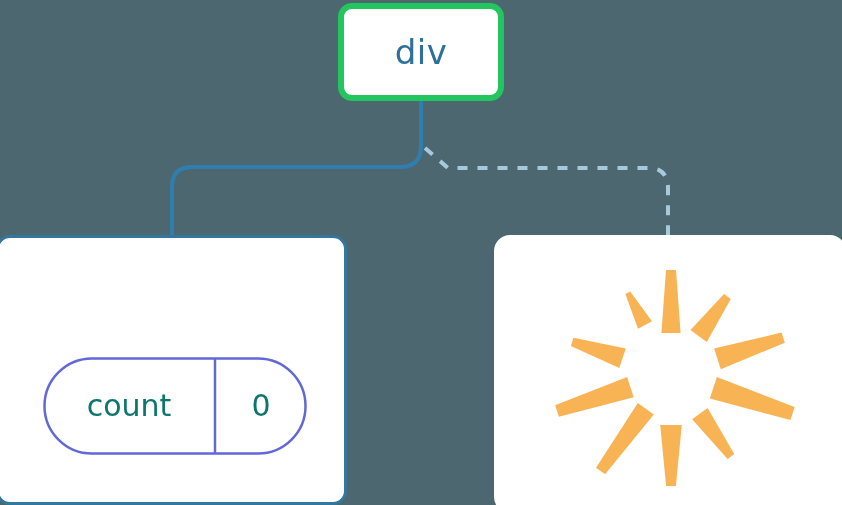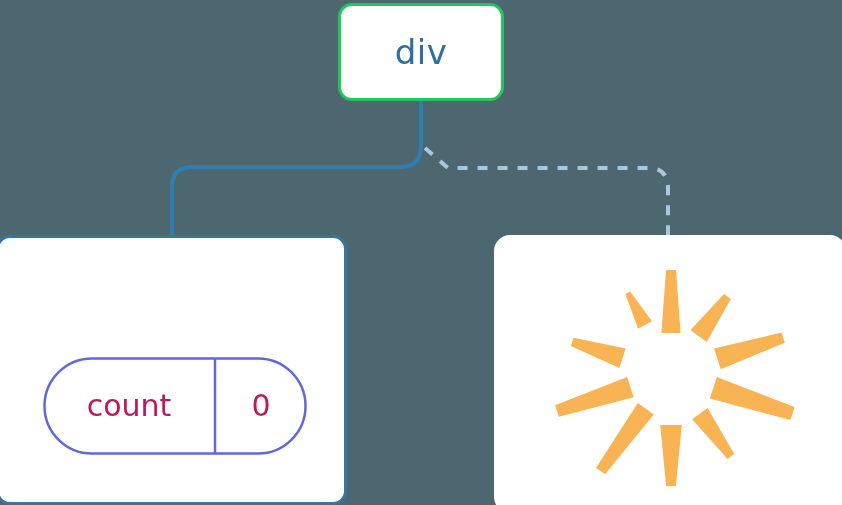--- a/index.html
+++ b/index.html
@@ -33,21 +33,21 @@
   .node {
     position: absolute;
     background: #ffffff;
     box-sizing: border-box;
   }
   .node-div {
     left: 338px;
     top: 3px;
     width: 166px;
     height: 98px;
-    border: 3px solid #22c55e;
+    border: 6px solid #22c55e;
     border-radius: 14px;
     display: flex;
     align-items: center;
     justify-content: center;
   }
   .node-div .node-title {
     font-size: 34px;
     color: #2e7099;
     letter-spacing: 0.5px;
     line-height: 1;
@@ -84,21 +84,21 @@
     top: 0;
   }
   .pill-key, .pill-val {
     position: absolute;
     top: 0;
     height: 98px;
     display: flex;
     align-items: center;
     justify-content: center;
     font-size: 30px;
-    color: #be185d;
+    color: #0f766e;
     line-height: 1;
   }
   .pill-key {
     left: 0;
     width: 172px;
   }
   .pill-val {
     left: 172px;
     width: 92px;
   }

